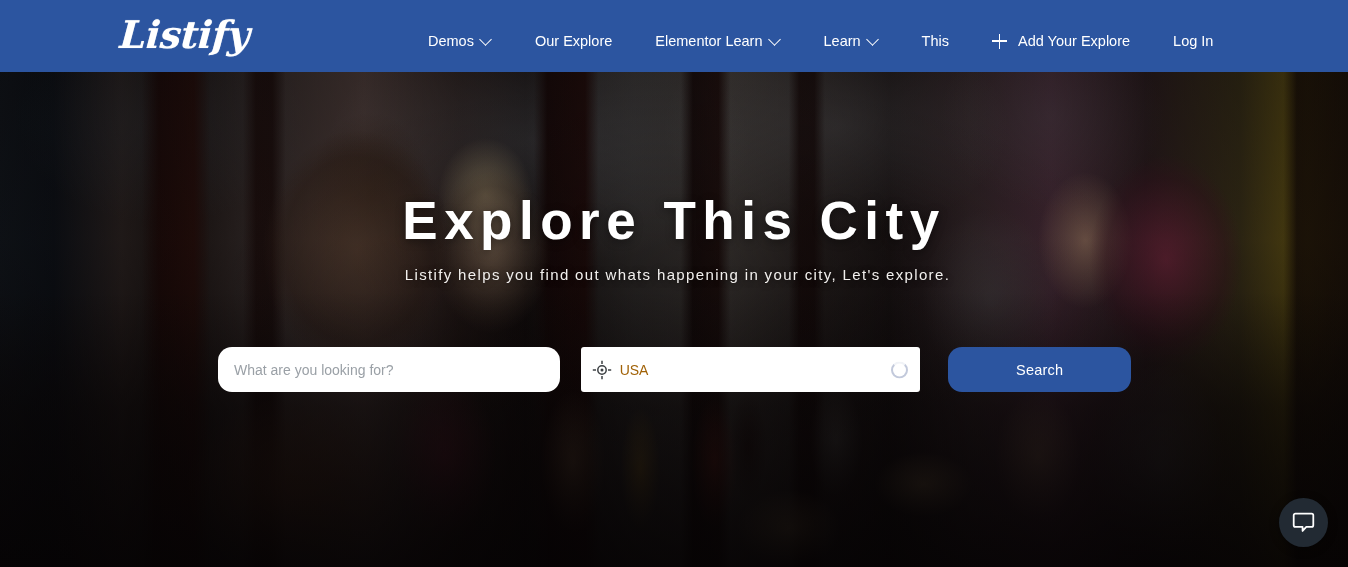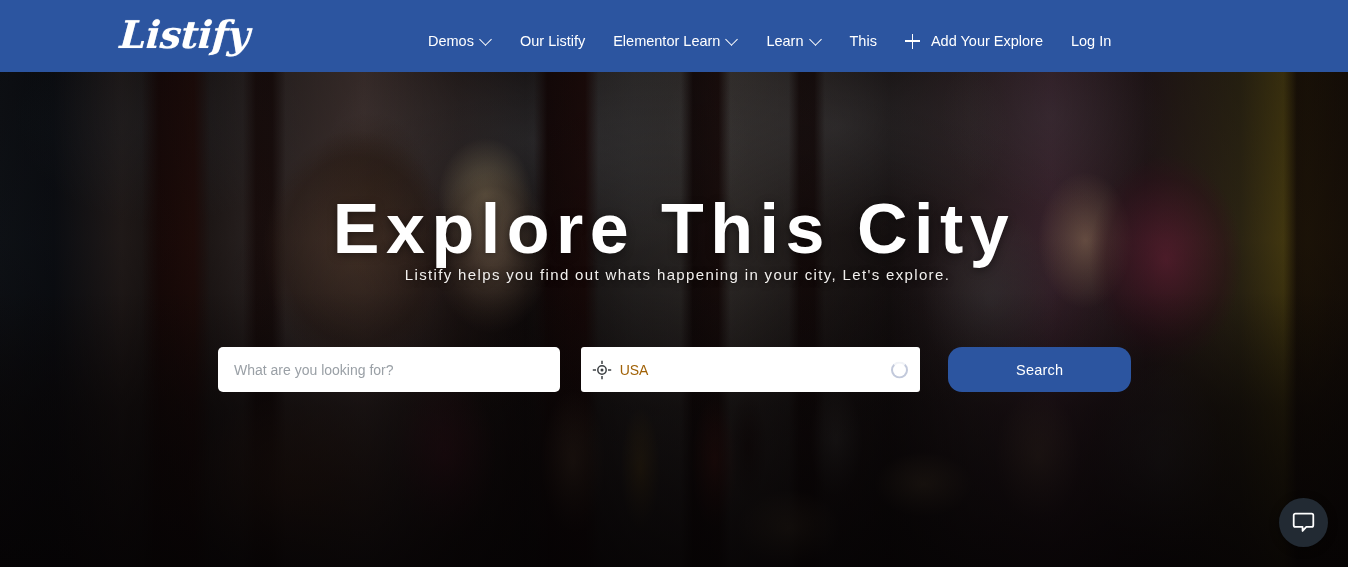--- a/index.html
+++ b/index.html
@@ -48,21 +48,21 @@
     user-select: none;
   }
 
   #main-nav {
     position: absolute;
     left: 420px;
     top: 0;
     height: 82px;
     display: flex;
     align-items: center;
-    gap: 0;
+    gap: 15px;
   }
 
   .nav-item {
     display: flex;
     align-items: center;
     gap: 7px;
     color: #ffffff;
     font-size: 14.5px;
     line-height: 1;
     padding: 0 14px;
@@ -200,21 +200,21 @@
     z-index: 10;
   }
 
   #hero-title {
     position: absolute;
     top: 122px;
     left: 0;
     width: 1348px;
     text-align: center;
     color: #ffffff;
-    font-size: 70px;
+    font-size: 53px;
     font-weight: bold;
     letter-spacing: 6.5px;
     line-height: 1;
     text-shadow: 0 2px 10px rgba(0,0,0,0.45);
     white-space: nowrap;
   }
 
   #hero-subtitle {
     position: absolute;
     top: 195px;
@@ -239,21 +239,21 @@
     height: 45px;
     display: flex;
     align-items: center;
   }
 
   #keyword-field {
     width: 342px;
     height: 45px;
     background: #ffffff;
     border: none;
-    border-radius: 5px;
+    border-radius: 14px;
     outline: none;
     font-family: "Liberation Sans", sans-serif;
     font-size: 14px;
     color: #3c4043;
     padding: 0 16px;
   }
   #keyword-field::placeholder { color: #9aa0a6; opacity: 1; }
 
   #location-wrap {
     position: relative;
@@ -343,21 +343,21 @@
 
     <nav id="main-nav">
 
       <a class="nav-item">
         <span class="nav-label">Demos</span>
         <span class="caret"></span>
       </a>
 
 
       <a class="nav-item">
-        <span class="nav-label">Our Listify</span>
+        <span class="nav-label">Our Explore</span>
       </a>
 
       <a class="nav-item">
         <span class="nav-label">Elementor Learn</span>
         <span class="caret"></span>
       </a>
 
       <a class="nav-item">
         <span class="nav-label">Learn</span>
         <span class="caret"></span>

